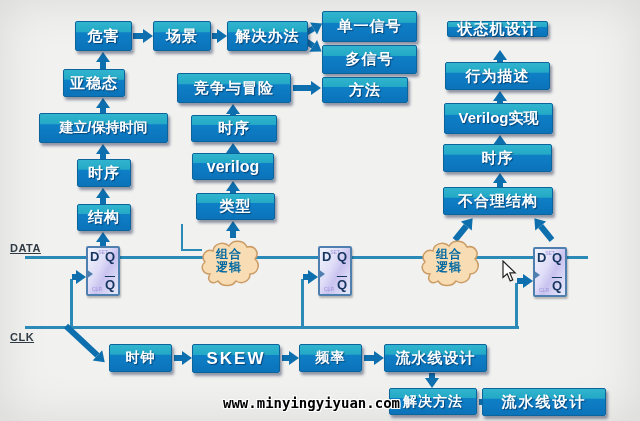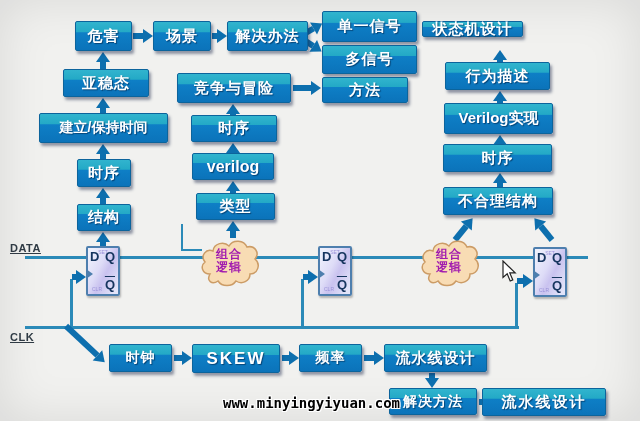--- a/index.html
+++ b/index.html
@@ -39,21 +39,21 @@
       text-decoration:overline;}
   .ff .set{position:absolute;top:1px;left:50%;transform:translateX(-50%);font-size:5px;color:#9a92d8;}
   .ff .clr{position:absolute;bottom:2px;left:4px;font-size:5px;color:#9a92d8;}
   .ff .clkTri{position:absolute;left:-2px;top:21px;width:0;height:0;
       border-top:5px solid transparent;border-bottom:5px solid transparent;
       border-left:7px solid #4e7fae;}
   
   .cloud{position:absolute;width:62px;height:56px;z-index:4;}
   .cloud svg{position:absolute;left:0;top:0;}
   .cloud .ctxt{position:absolute;left:0;top:14px;width:100%;text-align:center;
-      font-size:12px;line-height:13px;font-weight:bold;color:#a21caf;letter-spacing:1px;}
+      font-size:12px;line-height:13px;font-weight:bold;color:#0369a1;letter-spacing:1px;}
   
   .siglabel{position:absolute;font-size:11px;font-weight:bold;color:#2f3a44;
       letter-spacing:.5px;z-index:2;text-decoration:underline;}
   #watermark{position:absolute;left:223px;top:395px;z-index:6;
       font-family:"DejaVu Sans Mono",monospace;font-weight:bold;font-size:14px;color:#000;
       text-shadow:1px 1px 0 #fff,-1px -1px 0 #fff,1px -1px 0 #fff,-1px 1px 0 #fff,0 1px 0 #fff,0 -1px 0 #fff;}
   #cursor{position:absolute;left:502px;top:260px;z-index:7;}
 </style>
 </head>
 <body>
@@ -103,29 +103,29 @@
   <div class="art" style="left:455px;top:237px;width:18px;transform:rotate(-51deg)"></div>
   <div class="art" style="left:552px;top:237px;width:18px;transform:rotate(-129deg)"></div>
   <div class="art" style="left:66px;top:323px;width:43px;transform:rotate(43deg)"></div>
 
   <div class="node" style="left:75px;top:21px;width:57px;height:30px">危害</div>
   <div class="node" style="left:153px;top:21px;width:58px;height:30px">场景</div>
   <div class="node" style="left:227px;top:21px;width:81px;height:30px">解决办法</div>
   <div class="node" style="left:322px;top:11px;width:95px;height:31px">单一信号</div>
   <div class="node" style="left:322px;top:45px;width:95px;height:29px">多信号</div>
   <div class="node" style="left:322px;top:77px;width:86px;height:26px">方法</div>
-  <div class="node" style="left:63px;top:69px;width:86px;height:28px">亚稳态</div>
+  <div class="node" style="left:63px;top:69px;width:62px;height:28px">亚稳态</div>
   <div class="node" style="left:39px;top:113px;width:129px;height:30px;font-size:14px;letter-spacing:0">建立/保持时间</div>
   <div class="node" style="left:77px;top:159px;width:54px;height:28px">时序</div>
   <div class="node" style="left:77px;top:204px;width:54px;height:27px">结构</div>
   <div class="node" style="left:177px;top:73px;width:114px;height:30px">竞争与冒险</div>
   <div class="node" style="left:191px;top:115px;width:86px;height:27px">时序</div>
   <div class="node" style="left:196px;top:193px;width:79px;height:27px">类型</div>
   <div class="node" style="left:192px;top:153px;width:82px;height:27px;font-size:16px;letter-spacing:0">verilog</div>
-  <div class="node" style="left:422px;top:21px;width:101px;height:16px">状态机设计</div>
+  <div class="node" style="left:447px;top:21px;width:101px;height:16px">状态机设计</div>
   <div class="node" style="left:445px;top:62px;width:105px;height:28px">行为描述</div>
   <div class="node" style="left:444px;top:103px;width:109px;height:31px;font-size:15px;letter-spacing:0">Verilog实现</div>
   <div class="node" style="left:443px;top:144px;width:109px;height:28px">时序</div>
   <div class="node" style="left:443px;top:187px;width:110px;height:28px">不合理结构</div>
   <div class="node" style="left:109px;top:344px;width:63px;height:28px;font-size:14px">时钟</div>
   <div class="node" style="left:192px;top:344px;width:88px;height:29px;font-size:17px;letter-spacing:2px">SKEW</div>
   <div class="node" style="left:299px;top:344px;width:63px;height:28px;font-size:14px">频率</div>
   <div class="node" style="left:384px;top:344px;width:103px;height:28px">流水线设计</div>
   <div class="node" style="left:389px;top:388px;width:88px;height:27px;font-size:14px">解决方法</div>
   <div class="node" style="left:482px;top:388px;width:124px;height:28px;letter-spacing:2px">流水线设计</div>

